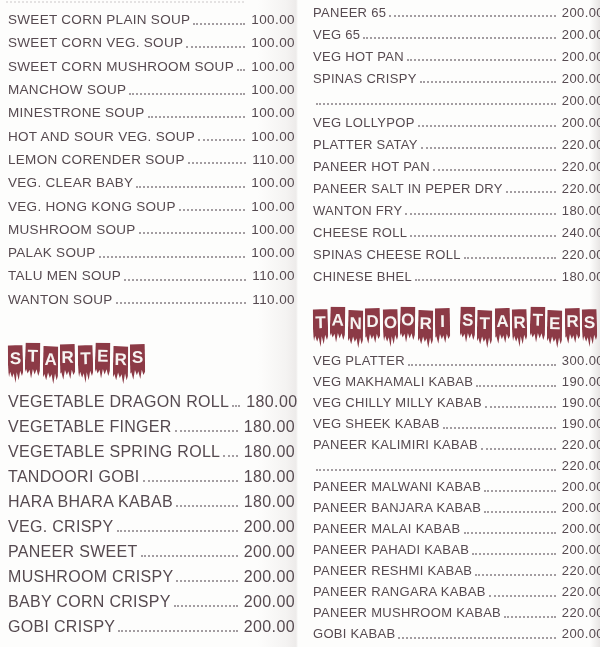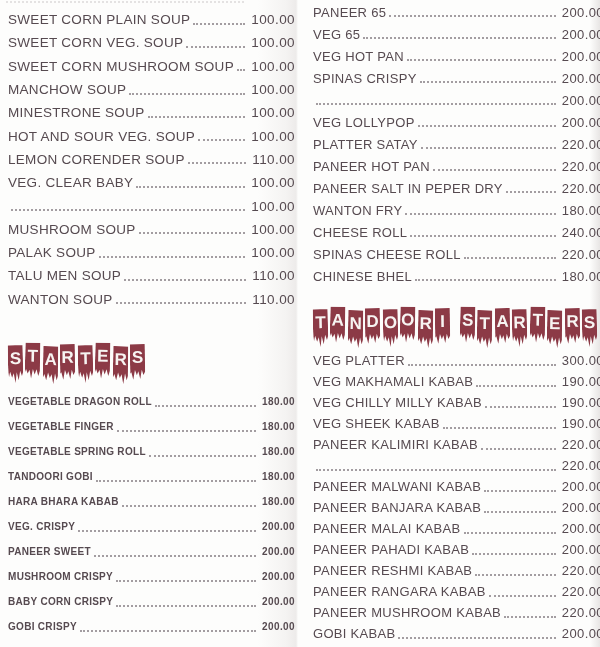--- a/index.html
+++ b/index.html
@@ -37,21 +37,21 @@
   .col-right { left: 313px; width: 291px; }
 
   .list { position: absolute; left: 0; right: 0; }
   .list-soups     { top: 8px; }
   .list-starters  { top: 389px; }
   .list-cont      { top: 1px; }
   .list-tandoori  { top: 350px; }
 
   .row { display: flex; align-items: center; color: #564a50; }
   .list-soups    .row { height: 23.3px; font-size: 13.5px; }
-  .list-starters .row { height: 25px;   font-size: 10px; font-weight: bold; }
+  .list-starters .row { height: 25px;   font-size: 16px; }
   .list-cont     .row { height: 22px;   font-size: 13px; }
   .list-tandoori .row { height: 21px;   font-size: 13px; }
 
   .name  { white-space: nowrap; letter-spacing: 0.3px; }
   .price { white-space: nowrap; letter-spacing: 0.4px; }
   .leader {
     flex: 1; min-width: 8px; height: 0;
     border-bottom: 2px dotted #a39da1;
     margin: 0 6px 0 3px;
     transform: translateY(4px);
@@ -127,20 +127,21 @@
     <span class="price">110.00</span>
   </div>
 
   <div class="row">
     <span class="name">VEG. CLEAR BABY</span>
     <span class="leader"></span>
     <span class="price">100.00</span>
   </div>
 
   <div class="row">
+    <span class="name">VEG. HONG KONG SOUP</span>
     <span class="leader"></span>
     <span class="price">100.00</span>
   </div>
 
   <div class="row">
     <span class="name">MUSHROOM SOUP</span>
     <span class="leader"></span>
     <span class="price">100.00</span>
   </div>
 

